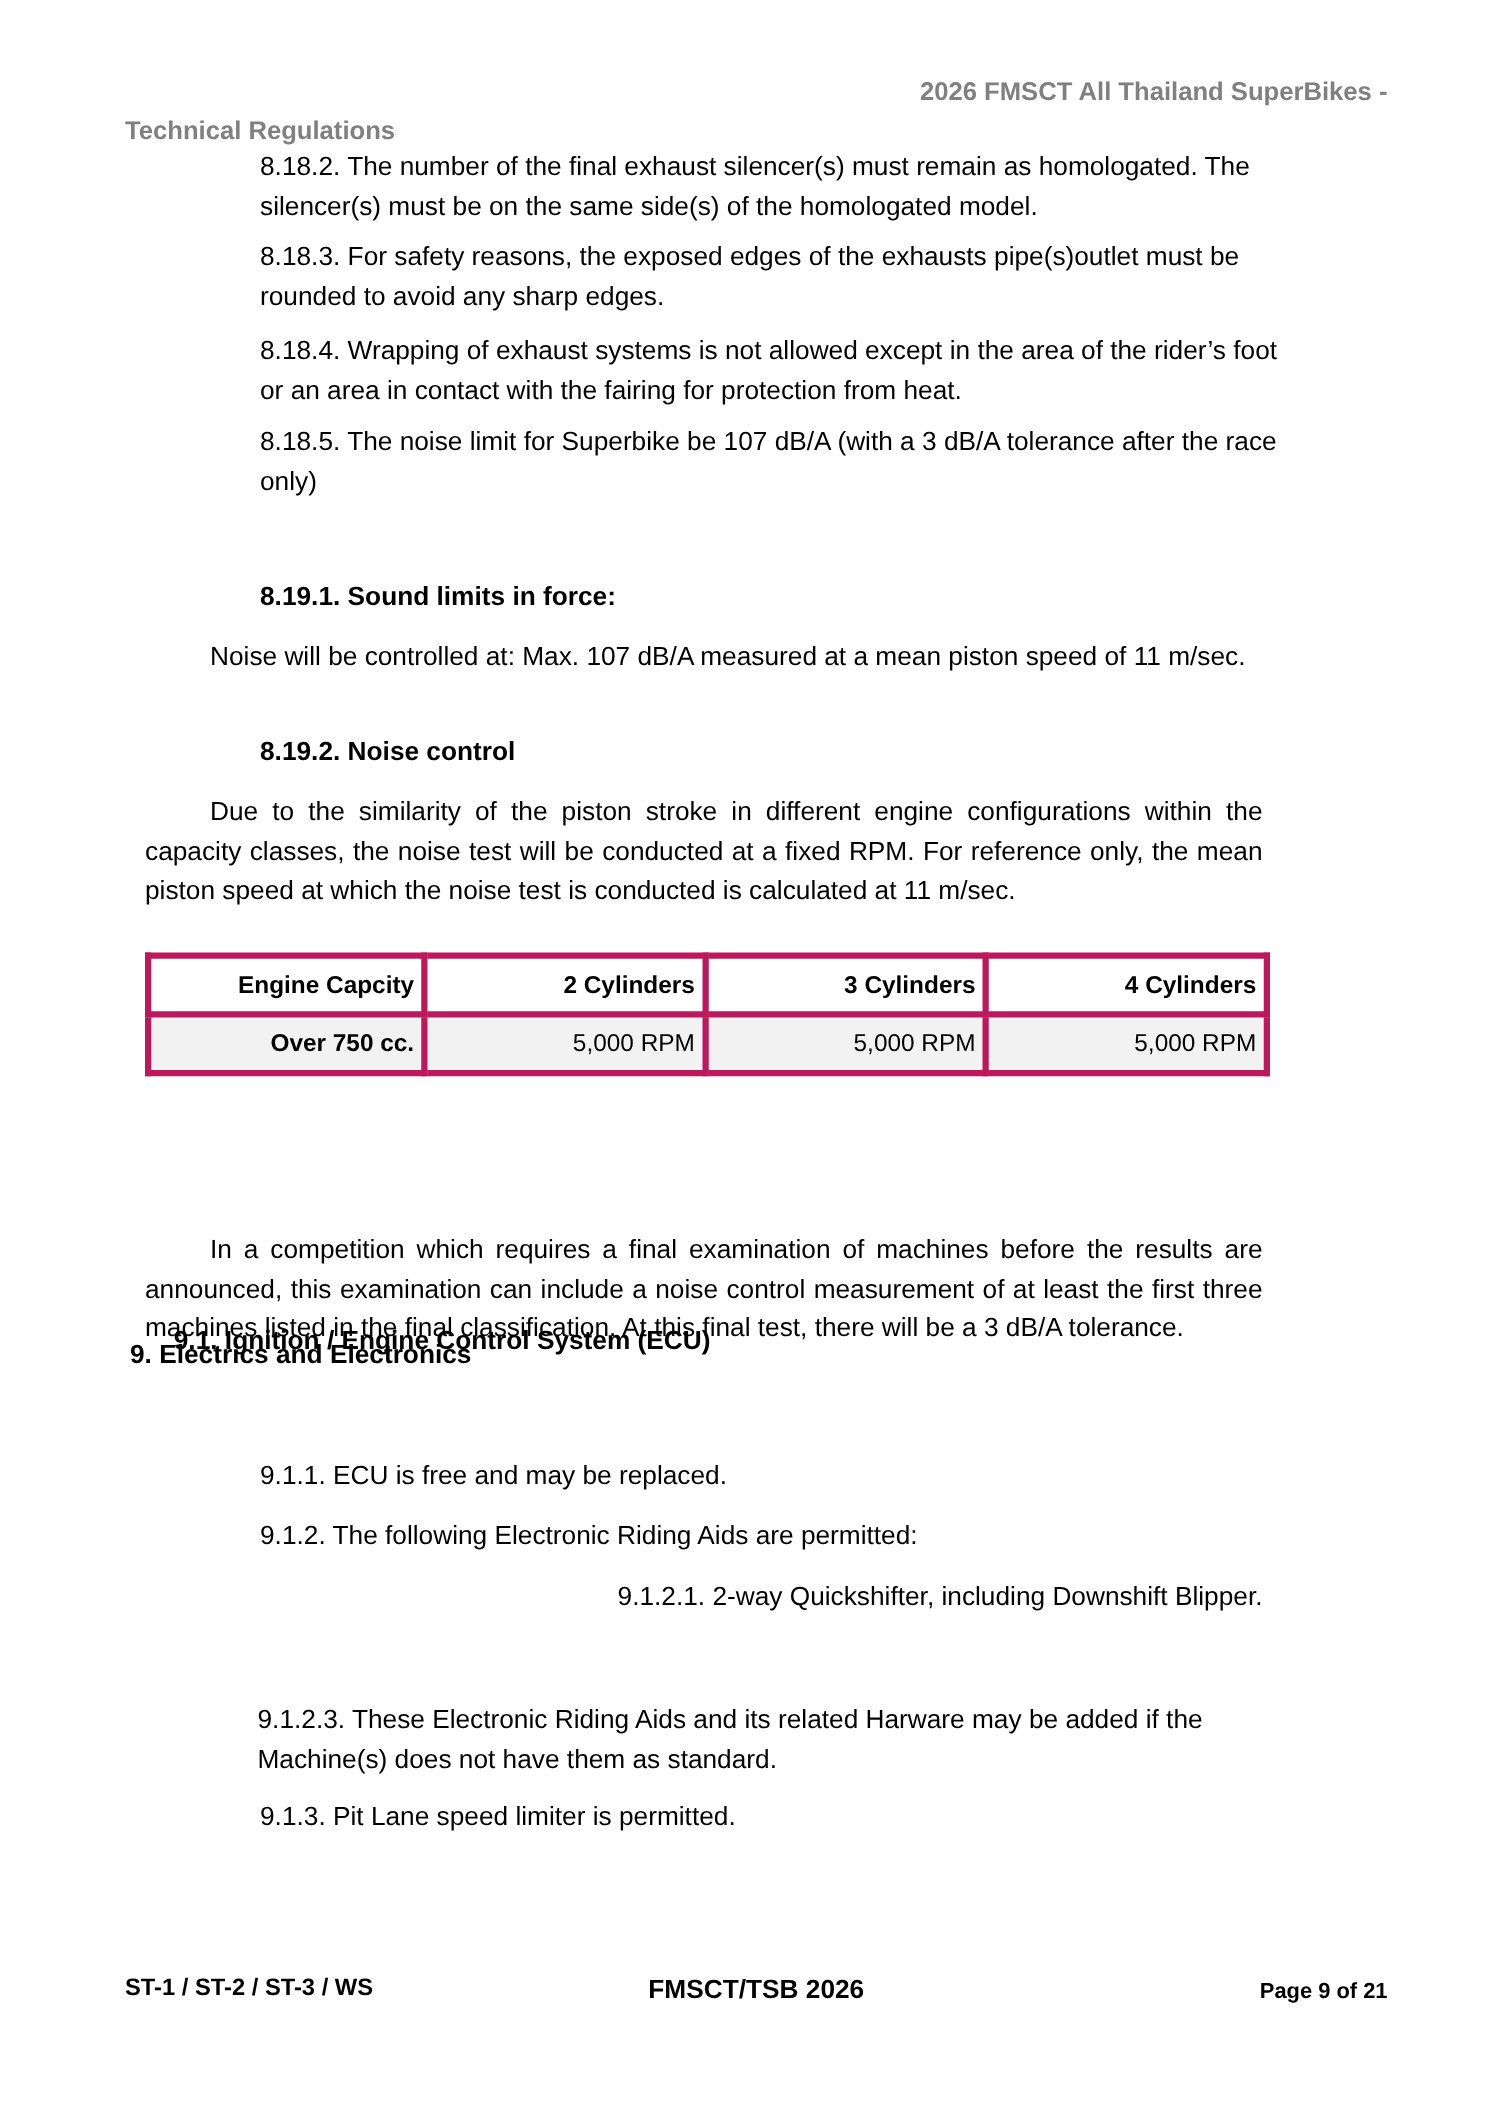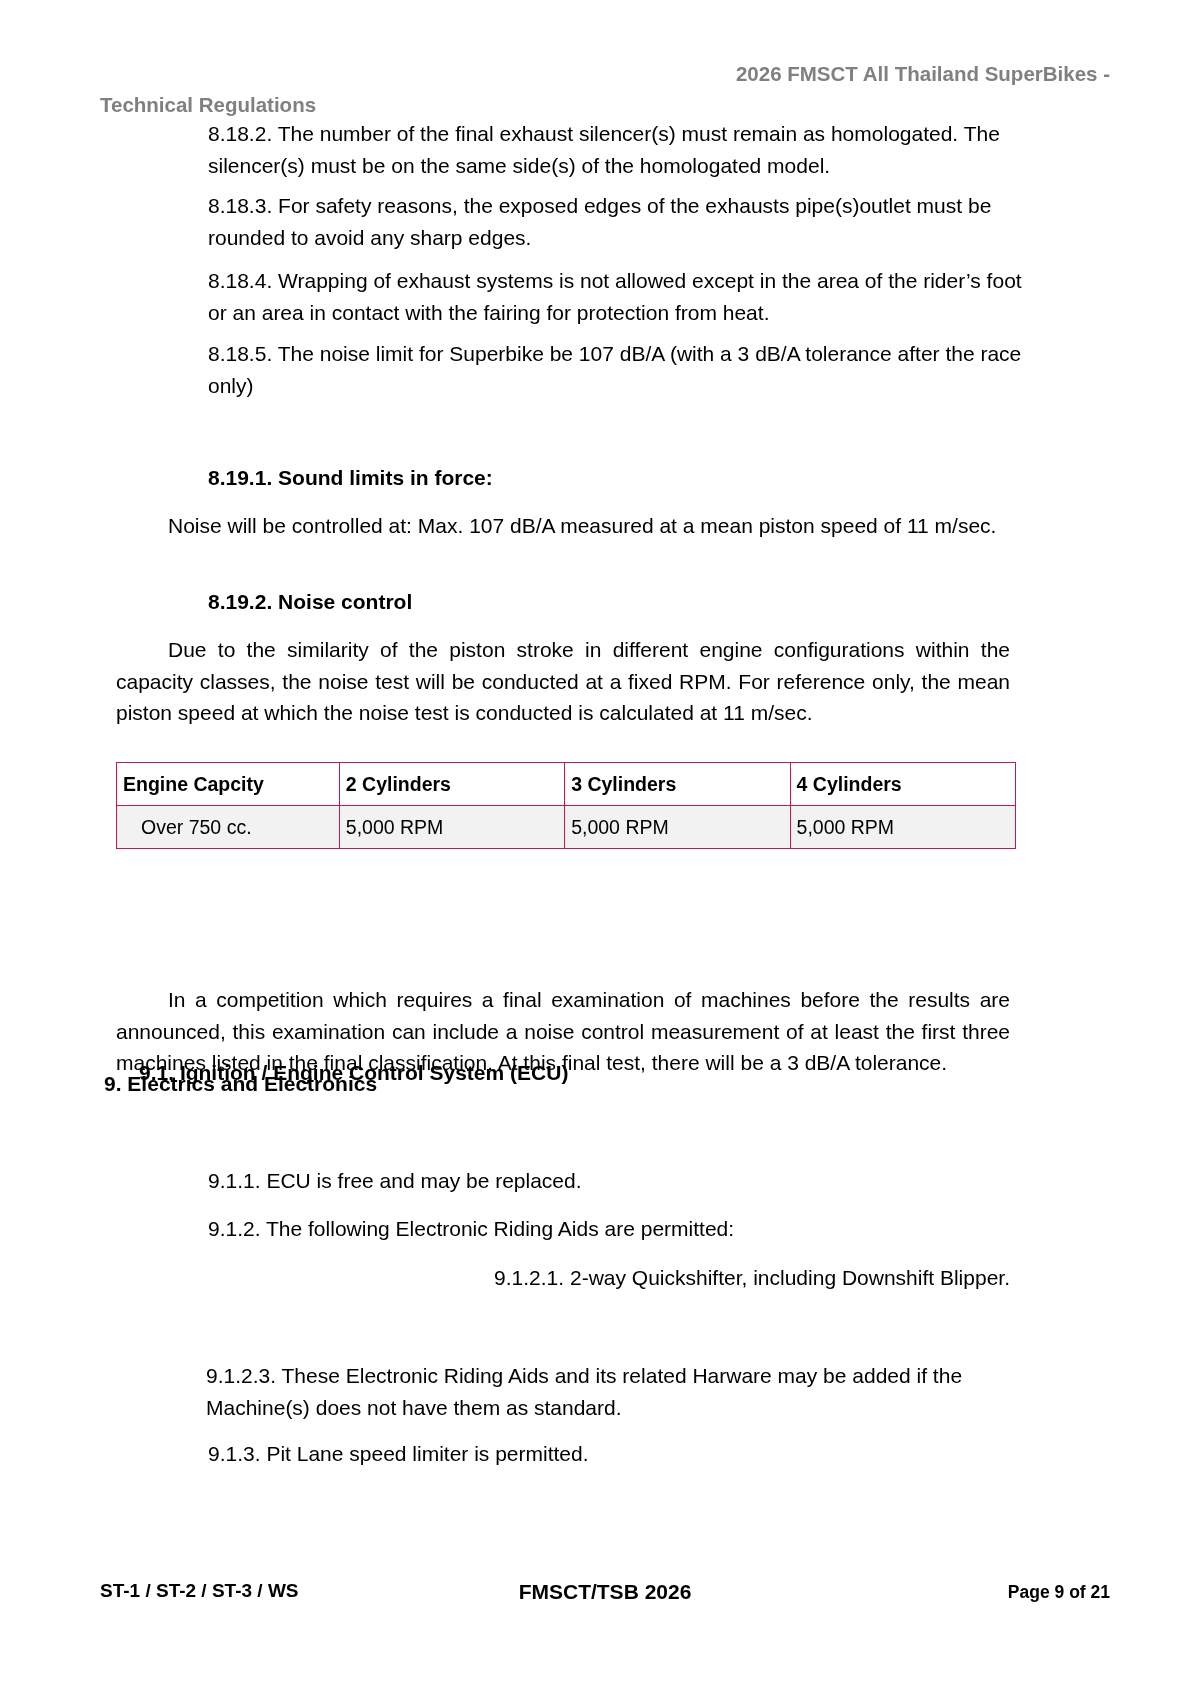--- a/index.html
+++ b/index.html
@@ -102,35 +102,35 @@
   
   .rpm-table {
     position: absolute;
     left: 116px;
     top: 762px;
     width: 900px;
     border-collapse: collapse;
     font-size: 19.5px;
   }
   .rpm-table td {
-    border: 1px solid #be185d;
+    border: 5px solid #be185d;
     height: 42px;
-    text-align: left;
+    text-align: right;
     vertical-align: middle;
     padding: 0 6px;
   }
   .rpm-table .th-cell {
     font-weight: bold;
     background: #ffffff;
   }
   .rpm-table .row-shaded td {
     background: #f2f2f2;
   }
   .rpm-table .row-shaded .cap-cell {
-    font-weight: normal;
+    font-weight: bold;
     padding-left: 24px;
   }
   .col-cap { width: 224px; }
   .col-cyl { width: 225px; }
 
   
   .doc-footer {
     position: absolute;
     left: 100px;
     top: 1580px;

